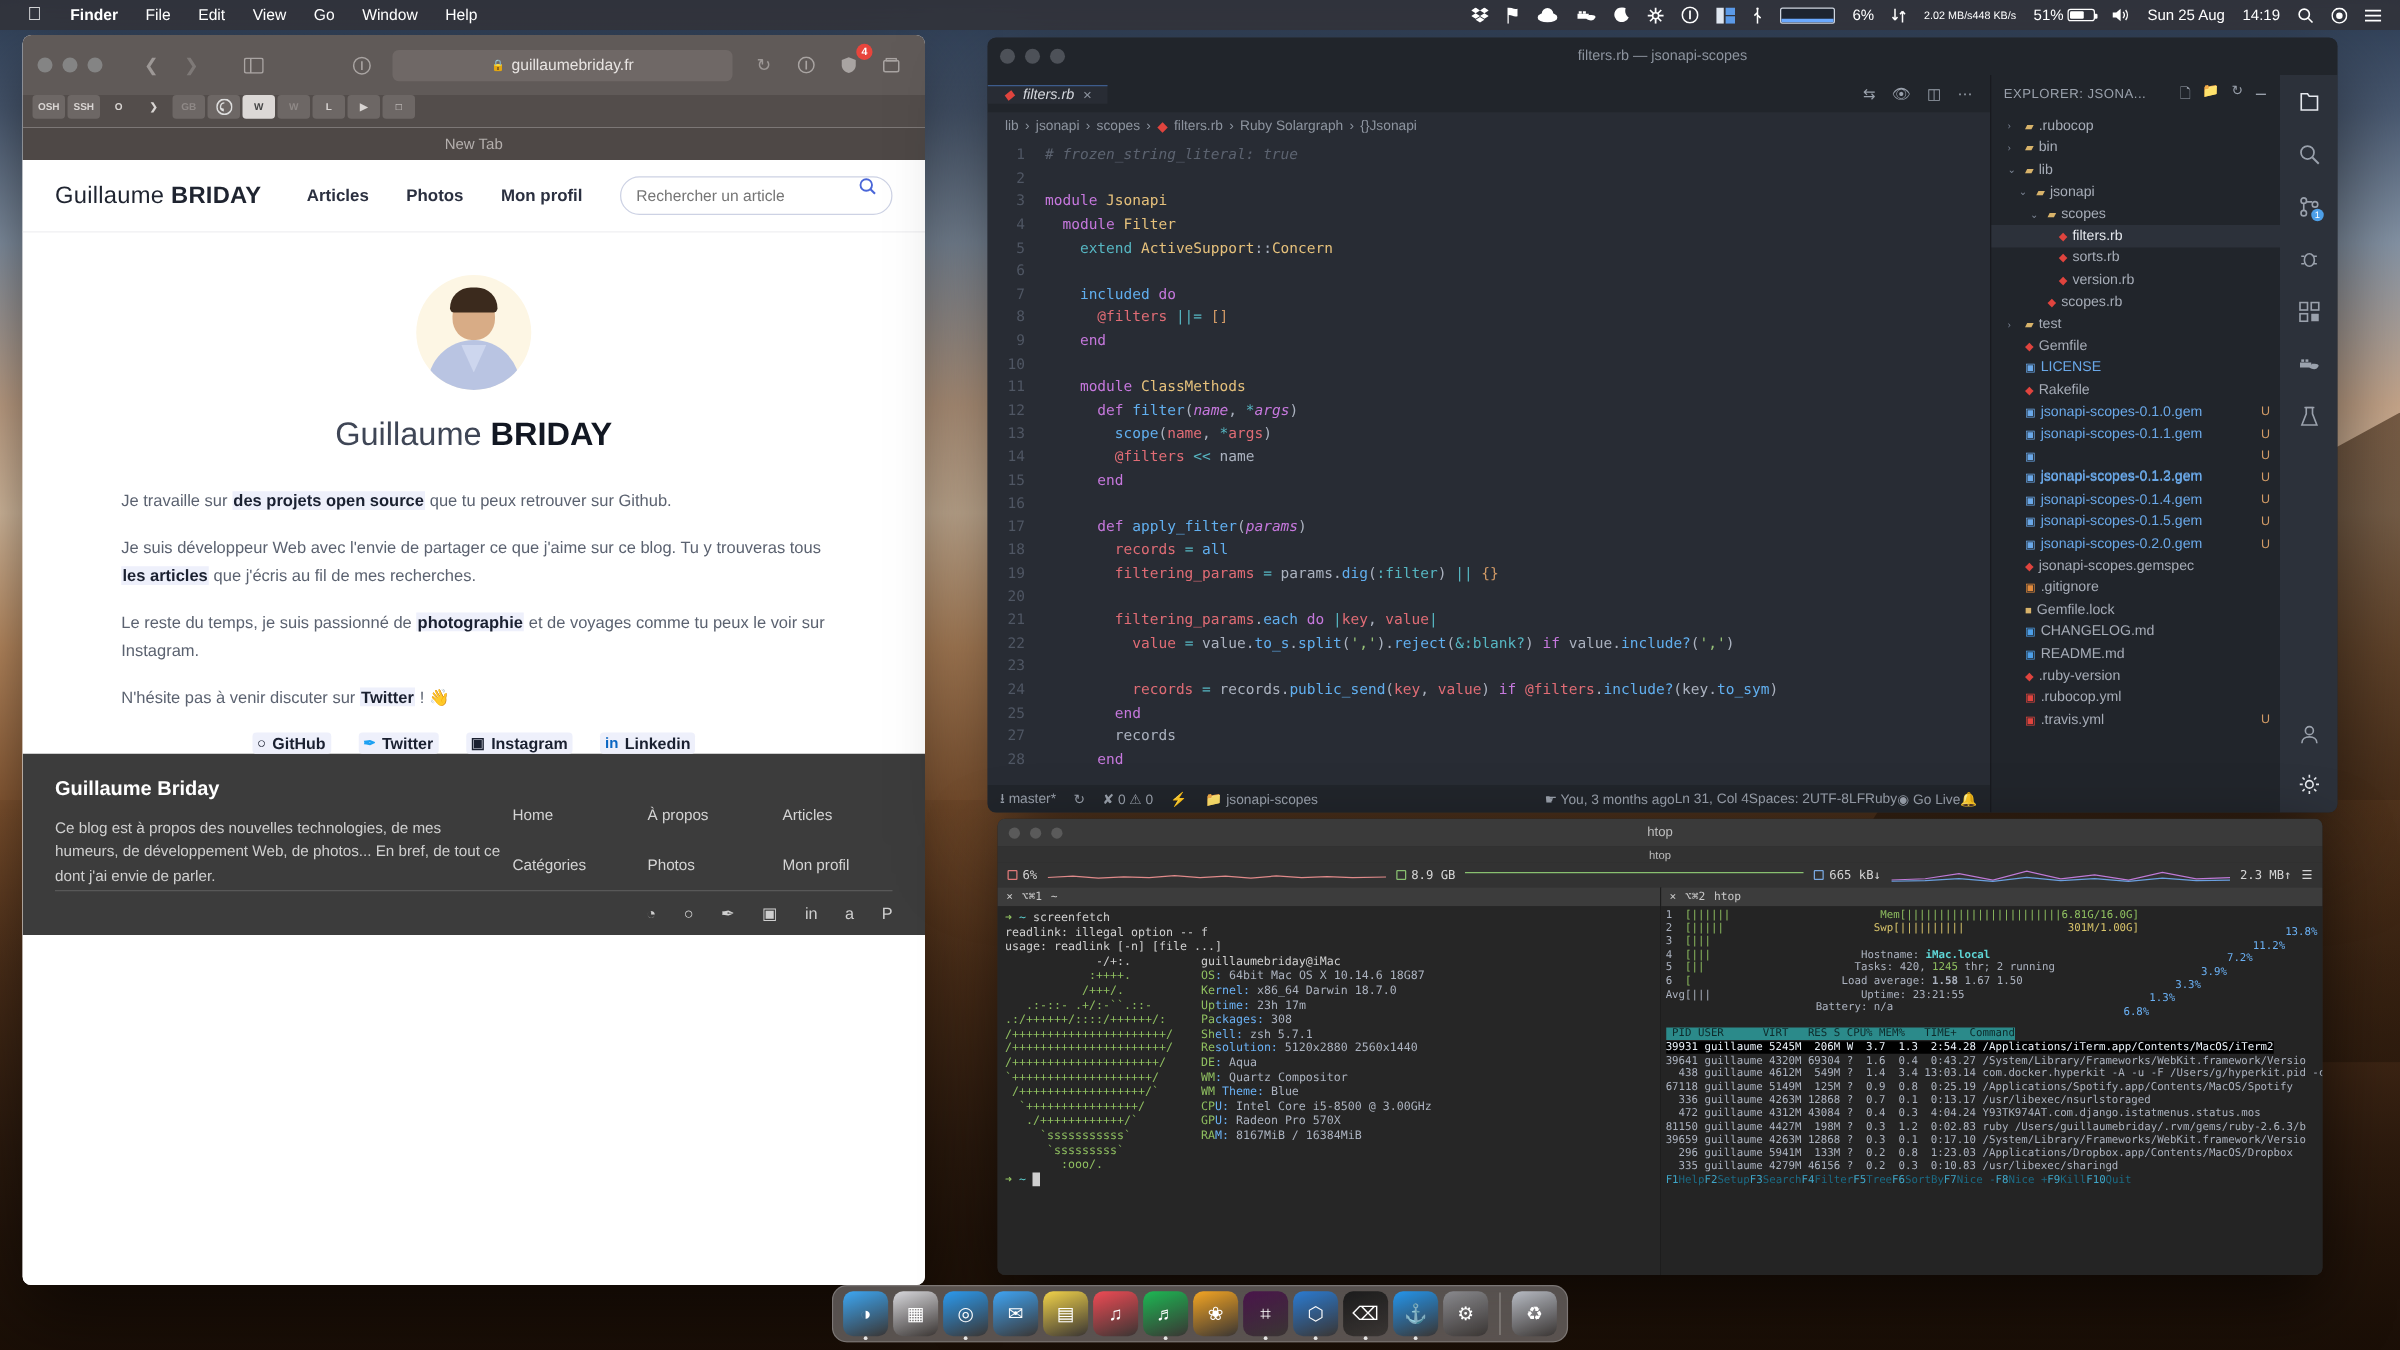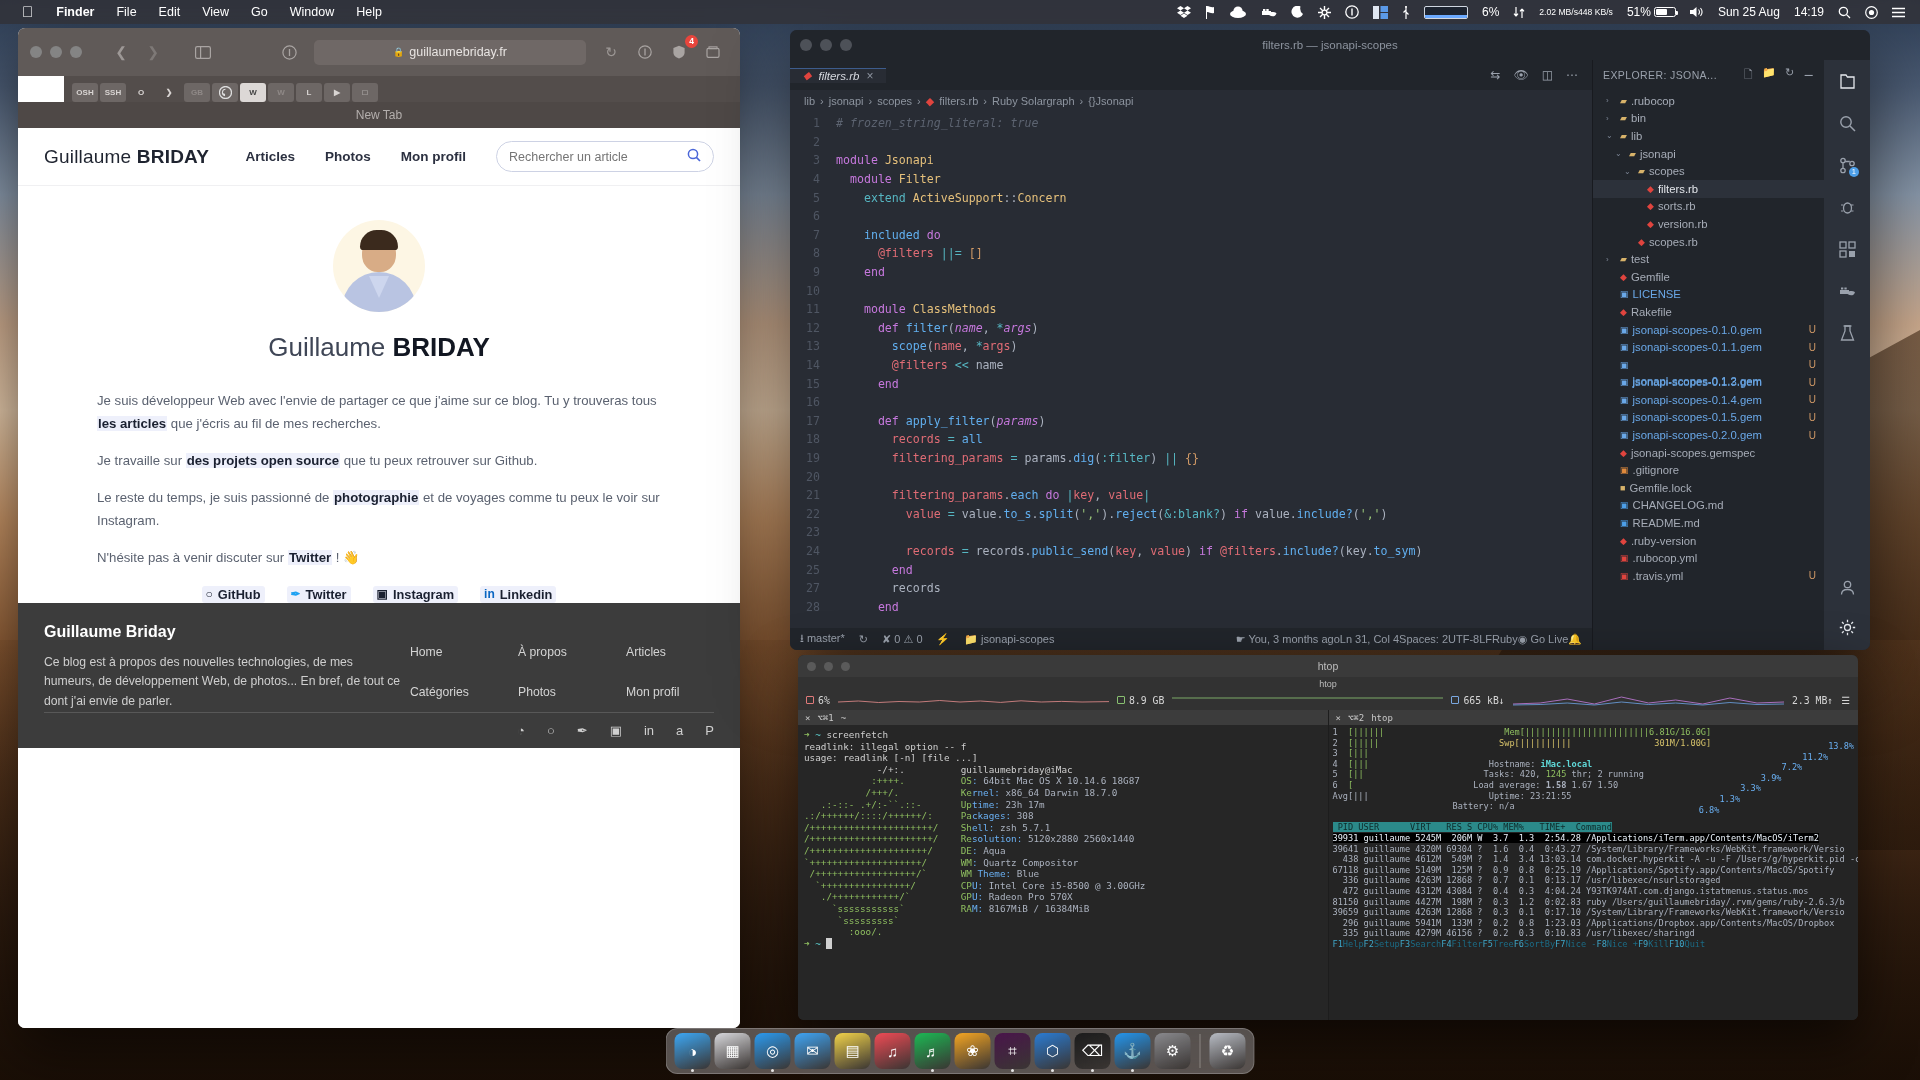--- a/index.html
+++ b/index.html
@@ -46,34 +46,34 @@
   .sf-title{height:48px;background:#605a58;display:flex;align-items:center;padding:0 12px;gap:10px;}
   .sf-nav{display:flex;gap:2px;margin-left:14px;}
   .sf-btn{width:30px;height:24px;border-radius:4px;display:flex;align-items:center;justify-content:center;color:#9d9896;font-size:14px;}
   .sf-btn.dim{color:#7e7977;}
   .sf-urlwrap{flex:1;display:flex;justify-content:center;}
   .sf-url{background:#6f6866;border-radius:5px;height:25px;width:100%;max-width:560px;
      display:flex;align-items:center;justify-content:center;gap:5px;color:#e8e4e2;font-size:12.5px;}
   .sf-right{display:flex;gap:4px;align-items:center;}
   .badge{position:absolute;top:-5px;right:-4px;background:#e8453c;color:#fff;border-radius:8px;
      font-size:8.5px;min-width:13px;height:13px;line-height:13px;text-align:center;padding:0 3px;font-weight:bold;}
-  .sf-fav{height:26px;background:#534d4b;display:flex;align-items:flex-end;padding:0 8px;gap:2px;position:relative;margin-left:46px;}
+  .sf-fav{height:26px;background:#534d4b;display:flex;align-items:flex-start;padding:0 8px;gap:2px;position:relative;}
   .fav{width:26px;height:19px;border-radius:3px;background:#6d6765;display:flex;align-items:center;justify-content:center;
      font-size:8px;color:#d8d4d2;font-weight:bold;}
   .fav.flat{background:transparent;}
   .sf-tabbar{height:26px;background:#4e4846;display:flex;align-items:center;justify-content:center;color:#b4afad;font-size:12px;}
 
   
   .site{height:calc(100% - 48px - 26px - 26px);background:#fff;overflow:hidden;position:relative;}
   .sitehdr{height:58px;display:flex;align-items:center;padding:0 26px;gap:0;border-bottom:1px solid #f0f0f2;}
   .logo{font-size:19px;color:#1f2430;letter-spacing:.2px;}
   .logo b{font-weight:800;}
   .nav{margin-left:auto;display:flex;gap:30px;font-size:13.5px;color:#2b3040;font-weight:600;}
   .searchbox{margin-left:30px;width:218px;height:31px;border:1px solid #cdd2e4;border-radius:18px;
-     display:flex;align-items:center;padding:0 12px;}
+     display:flex;padding:0 12px;}
   .searchbox input{border:0;outline:0;flex:1;font-size:12.5px;color:#8189a8;font-family:inherit;background:transparent;}
   .hero{padding:34px 0 0;text-align:center;}
   .avatar{width:92px;height:92px;border-radius:50%;margin:0 auto;overflow:hidden;background:#fdf6e4;position:relative;}
   .av-head{position:absolute;left:50%;top:14px;transform:translateX(-50%);width:34px;height:38px;border-radius:50% 50% 45% 45%;background:#d8ac86;}
   .av-hair{position:absolute;left:50%;top:10px;transform:translateX(-50%);width:38px;height:20px;border-radius:20px 20px 4px 4px;background:#3b2a1d;}
   .av-body{position:absolute;left:50%;bottom:-4px;transform:translateX(-50%);width:74px;height:44px;border-radius:38px 38px 0 0;background:#b9c4e2;}
   .av-collar{position:absolute;left:50%;bottom:14px;transform:translateX(-50%);width:20px;height:22px;background:#cdd6ee;clip-path:polygon(50% 100%,0 0,100% 0);}
   .heroname{font-size:26px;color:#3f4656;margin-top:20px;font-weight:300;}
   .heroname b{font-weight:800;color:#121722;}
   .bio{max-width:600px;margin:26px auto 0;text-align:left;padding:0 18px;color:#5b6270;font-size:13.2px;line-height:1.75;}
@@ -386,22 +386,22 @@
       <div class="avatar">
         <div class="av-body"></div>
           <div class="av-head"></div>
           <div class="av-hair"></div>
           <div class="av-collar"></div>
       </div>
       <div class="heroname">
         <span>Guillaume </span><b>BRIDAY</b>
       </div>
       <div class="bio">
+        <p><span>Je travaille sur </span><b>des projets open source</b><span> que tu peux retrouver sur Github.</span></p>
         <p><span>Je suis développeur Web avec l'envie de partager ce que j'aime sur ce blog. Tu y trouveras tous </span><b>les articles</b><span> que j'écris au fil de mes recherches.</span></p>
-        <p><span>Je travaille sur </span><b>des projets open source</b><span> que tu peux retrouver sur Github.</span></p>
         <p><span>Le reste du temps, je suis passionné de </span><b>photographie</b><span> et de voyages comme tu peux le voir sur Instagram.</span></p>
         <p><span>N'hésite pas à venir discuter sur </span><b>Twitter</b><span> ! 👋</span></p>
       </div>
       <div class="socials">
         <span class="soc">
             <span class="g">○</span>
             <span>GitHub</span>
           </span>
         <span class="soc">
             <span class="g" style="color:#1da1f2">✒</span>

